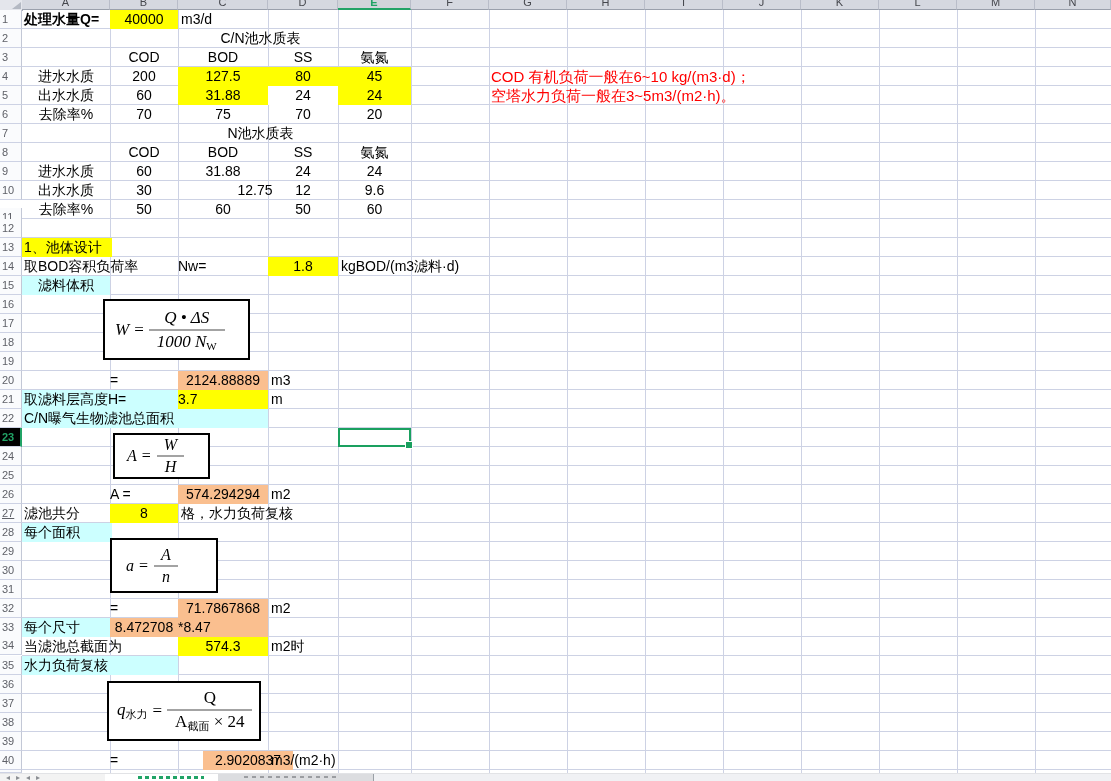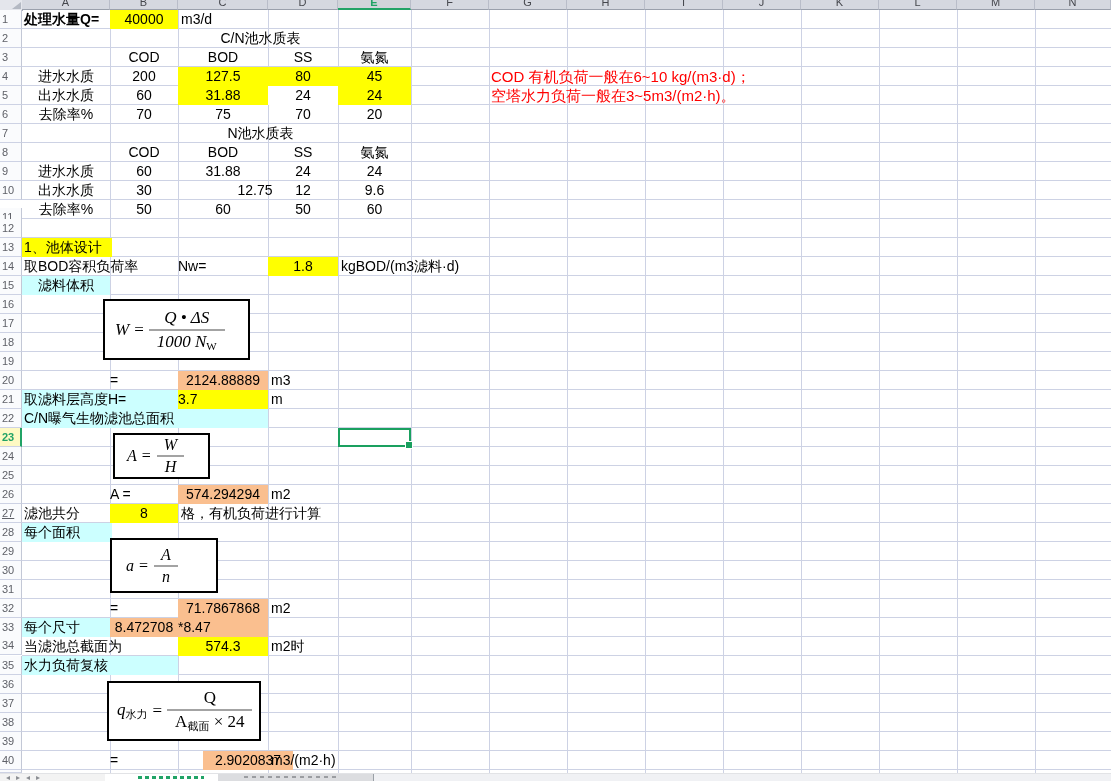--- a/index.html
+++ b/index.html
@@ -12,21 +12,21 @@
   
   .corner{position:absolute;left:0;top:0;width:22px;height:10px;background:#e4e6ec;border-right:1px solid #b9bdc9;border-bottom:1px solid #9aa0ac;}
   .corner .tri{position:absolute;right:1px;bottom:1px;width:0;height:0;border-left:9px solid transparent;border-bottom:7px solid #b4b9c3;}
   .ch{position:absolute;top:0;height:10px;background:#d5d8e0;border-right:1px solid #b9bdc9;border-bottom:1px solid #9aa0ac;
       overflow:hidden;text-align:center;font-size:11px;color:#45474d;box-sizing:border-box;}
   .ch span{display:inline-block;transform:translateY(-4px);line-height:12px;}
   .ch.sel{color:#21a366;border-bottom:2px solid #21a366;background:#d0d4da;font-weight:bold;}
   
   .rh{position:absolute;left:0;width:22px;height:19px;background:#fafbfd;border-right:1px solid #c3c8d6;
       border-bottom:1px solid #cdd2e4;font-size:11px;color:#5f6168;line-height:18px;padding-left:2px;box-sizing:border-box;}
-  .rh.sel{color:#21a366;background:#fef9c3;border-right:2px solid #21a366;font-weight:bold;}
+  .rh.sel{color:#21a366;background:#000000;border-right:2px solid #21a366;font-weight:bold;}
   
   .cell{position:absolute;height:19px;line-height:19px;font-size:14px;white-space:nowrap;}
   .ctr{text-align:center;}.rt{text-align:left;}
   .bg-y{background:#FFFF00;}.bg-o{background:#FABF8F;}.bg-c{background:#CCFFFF;}.bg-w{background:#ffffff;}
   .note{position:absolute;height:19px;line-height:19px;font-size:15px;color:#FF0000;white-space:nowrap;}
   
   .fbox{position:absolute;background:#fff;border:2px solid #000;box-sizing:border-box;display:flex;align-items:center;
         font-family:"Liberation Serif",serif;font-size:17px;}
   .fvar{font-style:italic;}
   .feq{margin:0 5px;}
@@ -233,21 +233,21 @@
       <span class="den fvar">H</span>
     </span>
   </div>
 
   <div class="cell rt" style="left:110px;top:485px;width:58px;">A =</div>
   <div class="cell ctr bg-o" style="left:178px;top:485px;width:90px;">574.294294</div>
   <div class="cell" style="left:271px;top:485px;">m2</div>
 
   <div class="cell" style="left:24px;top:504px;">滤池共分</div>
   <div class="cell ctr bg-y" style="left:110px;top:504px;width:68px;">8</div>
-  <div class="cell" style="left:181px;top:504px;">格，有机负荷进行计算</div>
+  <div class="cell" style="left:181px;top:504px;">格，水力负荷复核</div>
 
   <div class="cell bg-c" style="left:22px;top:523px;width:88px;padding-left:2px;">每个面积</div>
 
   <div class="fbox" style="left:110px;top:538px;width:108px;height:55px;padding-left:14px;font-size:16px;">
     <span class="fvar">a</span>
     <span class="feq">=</span>
     <span class="frac">
       <span class="num fvar">A</span>
       <span class="den fvar">n</span>
     </span>

